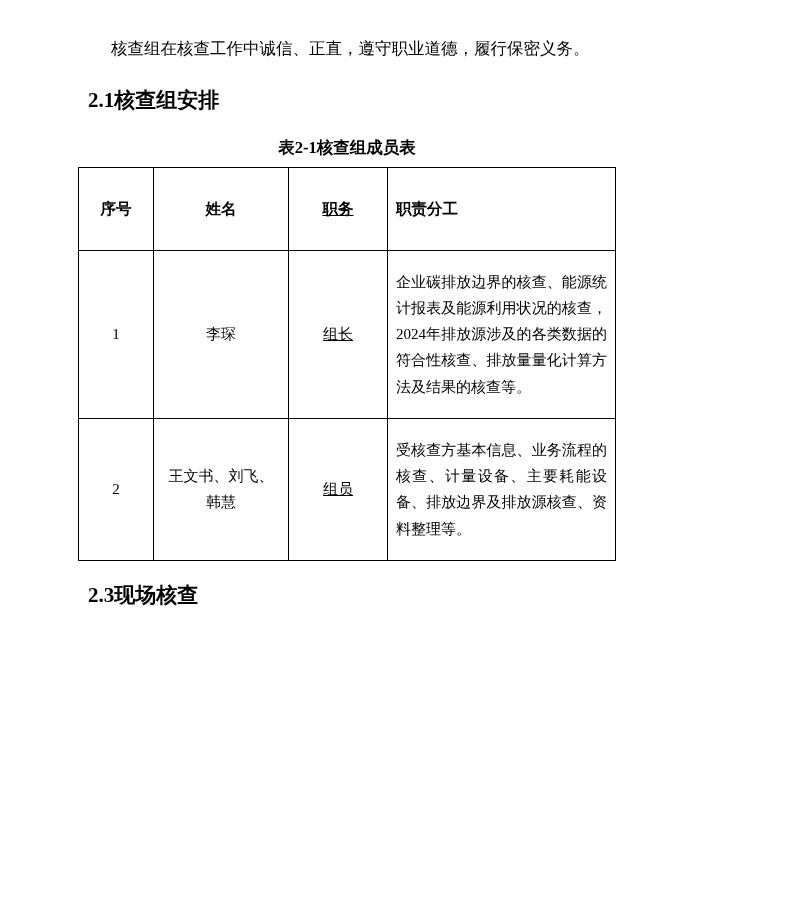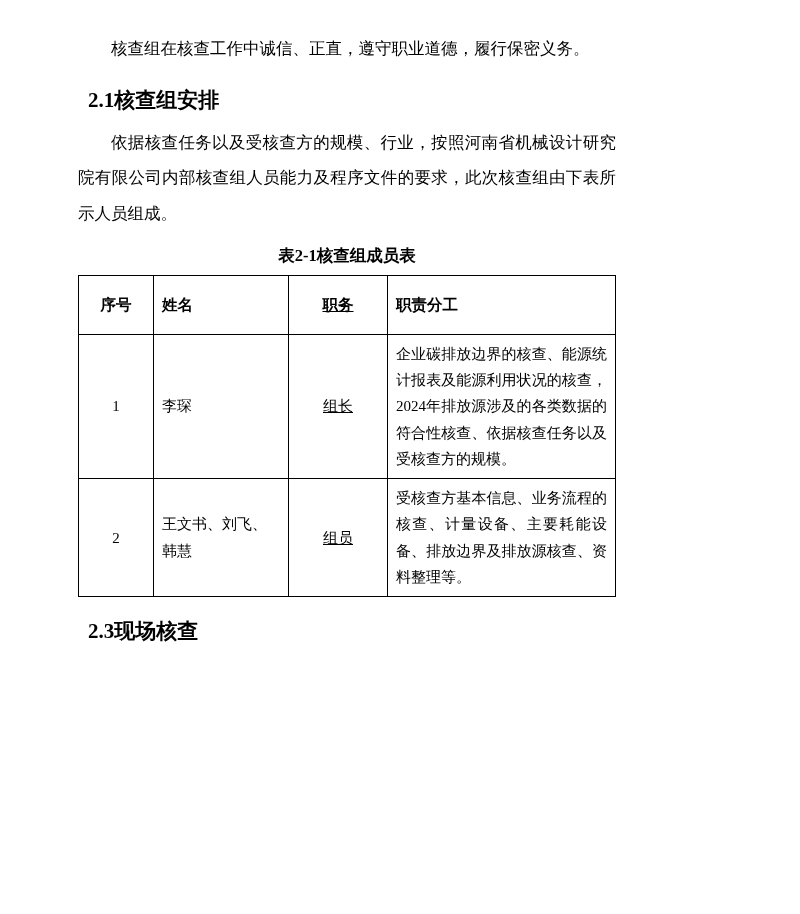--- a/index.html
+++ b/index.html
@@ -52,68 +52,67 @@
     margin: 14px 0 8px 0;
   }
   table.crew {
     border-collapse: collapse;
     width: 100%;
     table-layout: fixed;
     margin-bottom: 6px;
   }
   table.crew td, table.crew th {
     border: 1px solid #000000;
-    padding: 6px 8px;
+    padding: 18px 8px;
     font-size: 15px;
     vertical-align: middle;
     line-height: 1.75;
   }
   table.crew thead td {
     height: 46px;
     font-weight: bold;
     font-size: 15.5px;
   }
   table.crew tbody td {
     height: 86px;
   }
   .c-seq { width: 58px; text-align: center; }
-  .c-name { width: 118px; text-align: left; }
+  .c-name { width: 118px; text-align: center; }
   .c-role { width: 82px; text-align: center; text-decoration: underline; }
   .c-duty { text-align: justify; text-justify: inter-ideograph; }
   thead .c-duty { text-align: left; padding-left: 18px; }
 </style>
 </head>
 <body>
 
 <div class="page">
 
   <p class="para indent">核查组在核查工作中诚信、正直，遵守职业道德，履行保密义务。</p>
 
 
   <h3 class="heading-l2">2.1核查组安排</h3>
 
-  <p class="para indent">依据核查任务以及受核查方的规模、行业，按照河南省机械设计研究院有限公司内部核查组人员能力及程序文件的要求，此次核查组由下表所示人员组成。</p>
 
   <div class="table-caption">表2-1核查组成员表</div>
 
   <table class="crew">
     <thead>
       <tr>
         <td class="c-seq">序号</td>
         <td class="c-name">姓名</td>
         <td class="c-role">职务</td>
         <td class="c-duty">职责分工</td>
       </tr>
     </thead>
     <tbody>
       <tr>
         <td class="c-seq">1</td>
         <td class="c-name">李琛</td>
         <td class="c-role">组长</td>
-        <td class="c-duty">企业碳排放边界的核查、能源统计报表及能源利用状况的核查，2024年排放源涉及的各类数据的符合性核查、依据核查任务以及受核查方的规模。</td>
+        <td class="c-duty">企业碳排放边界的核查、能源统计报表及能源利用状况的核查，2024年排放源涉及的各类数据的符合性核查、排放量量化计算方法及结果的核查等。</td>
       </tr>
       <tr>
         <td class="c-seq">2</td>
         <td class="c-name">王文书、刘飞、韩慧</td>
         <td class="c-role">组员</td>
         <td class="c-duty">受核查方基本信息、业务流程的核查、计量设备、主要耗能设备、排放边界及排放源核查、资料整理等。</td>
       </tr>
     </tbody>
   </table>
 

